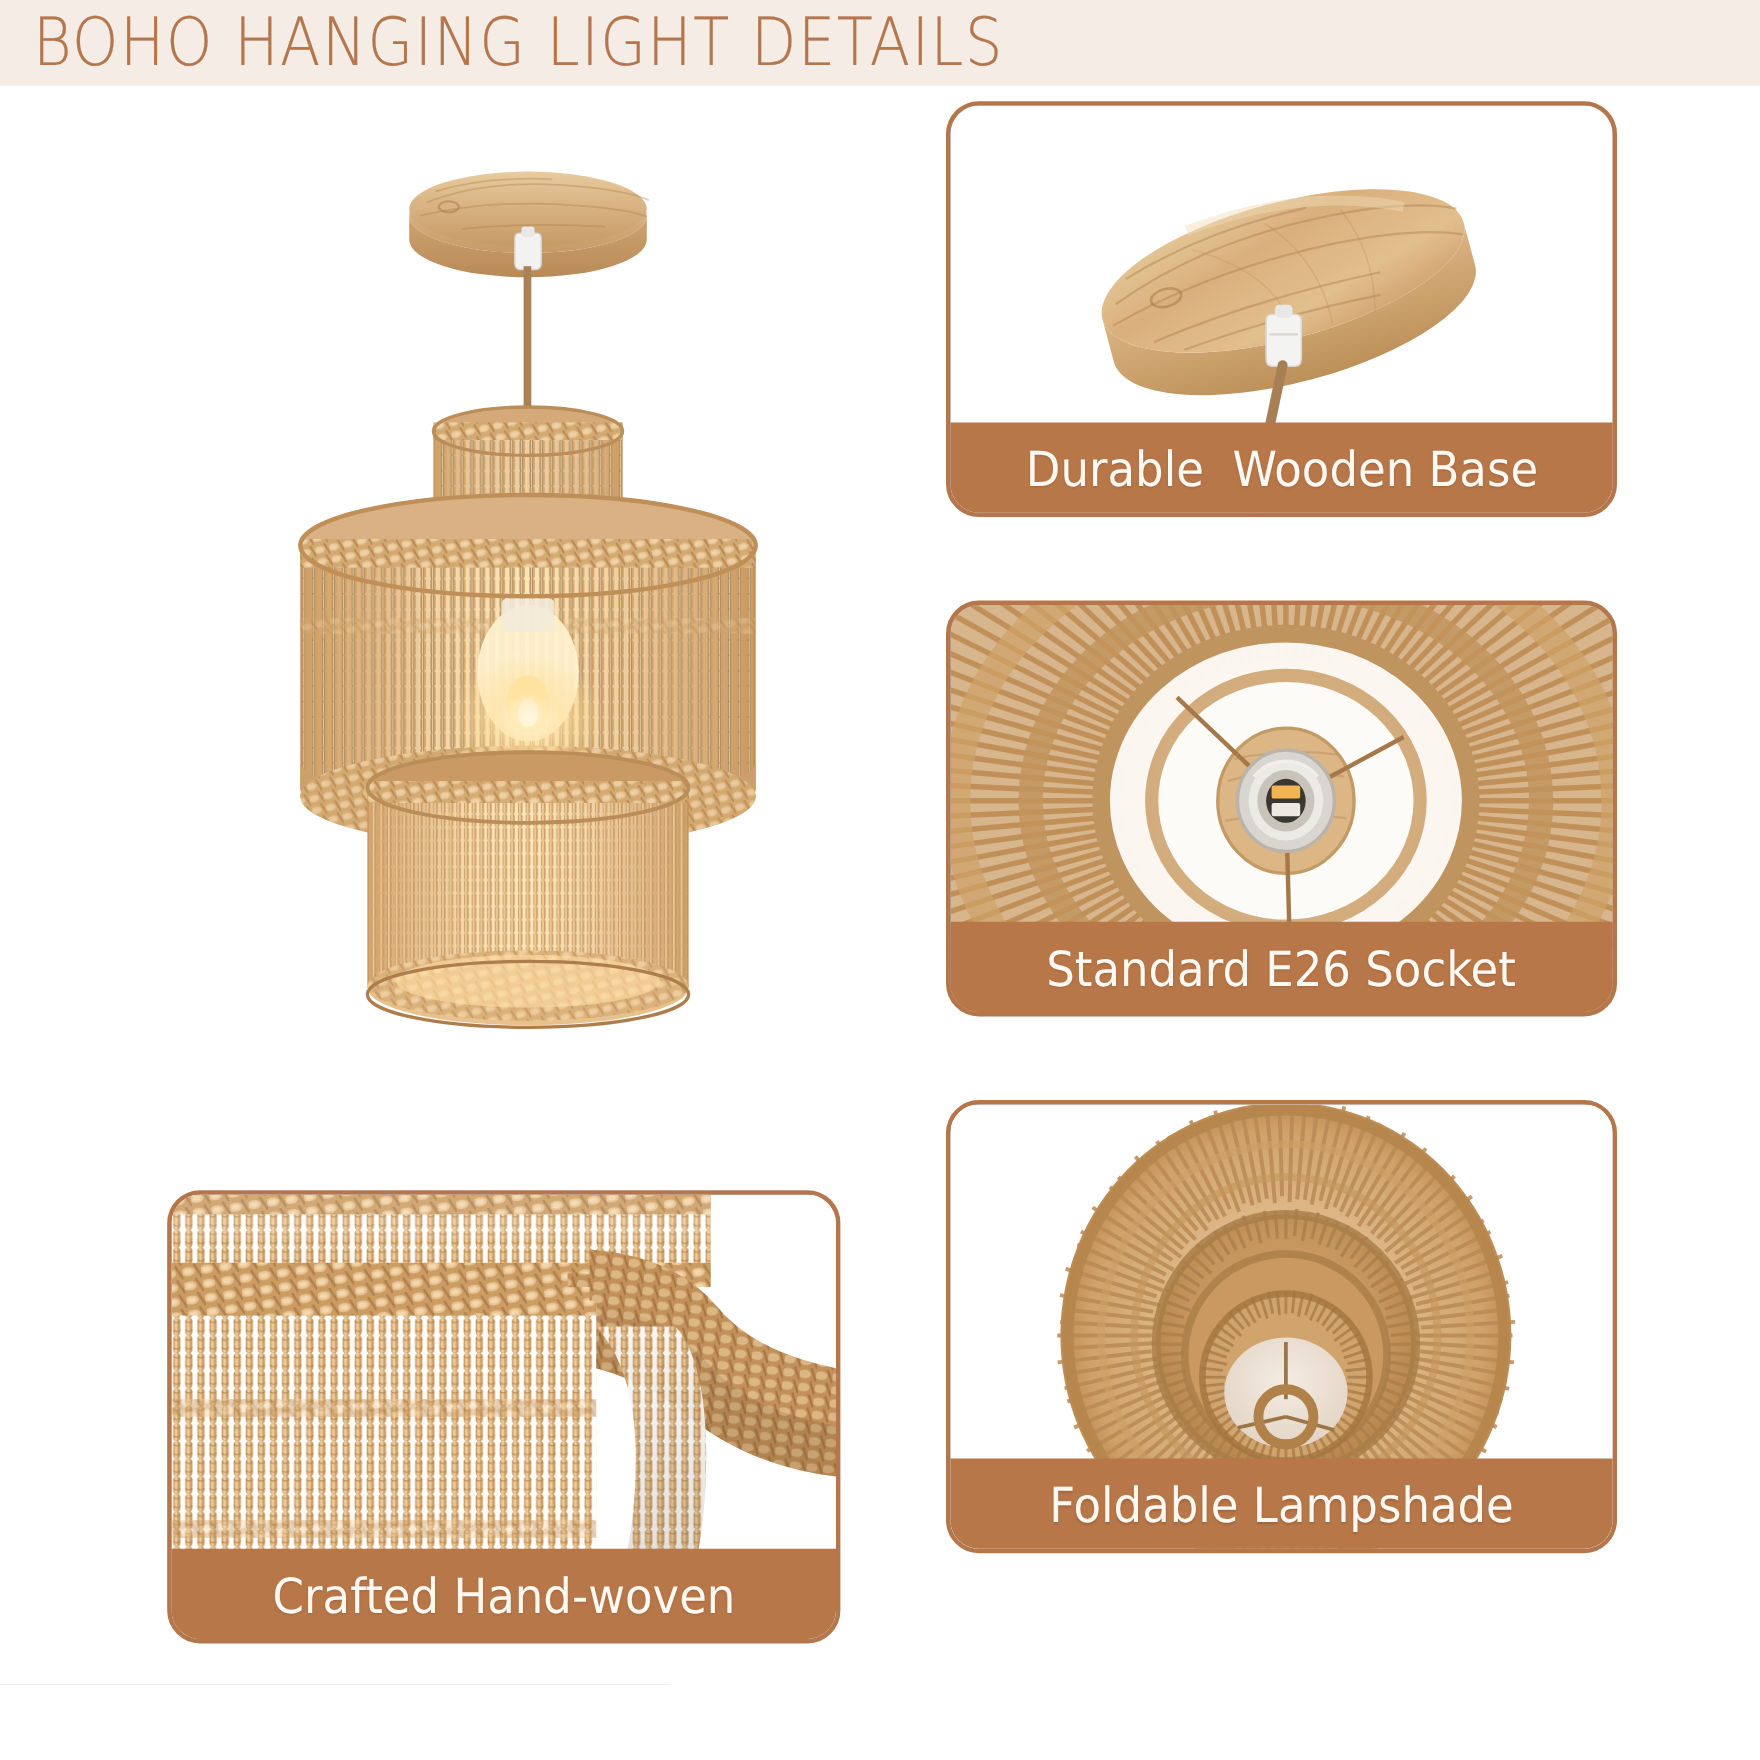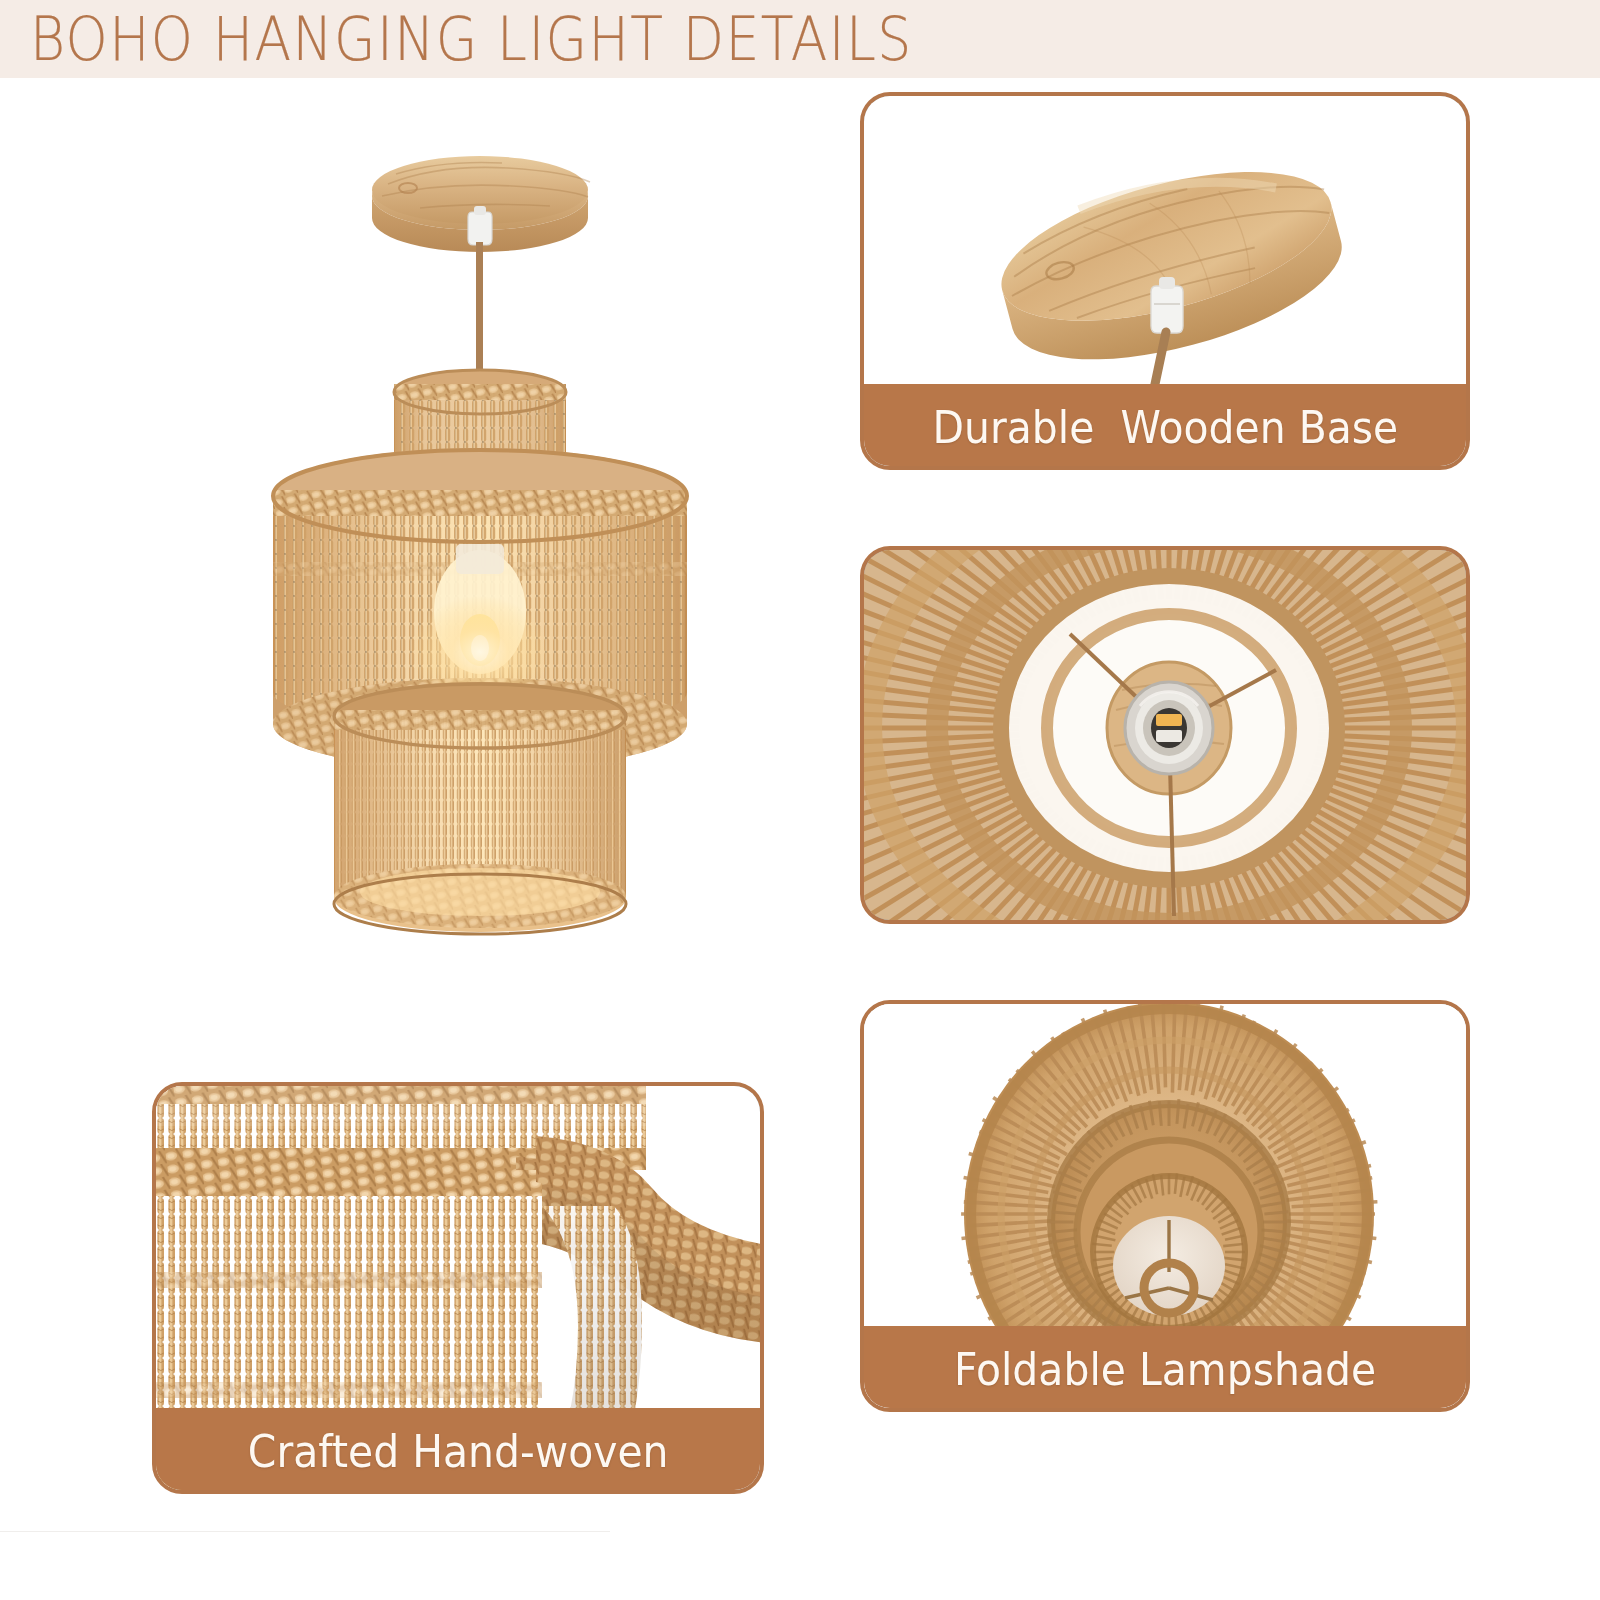--- a/index.html
+++ b/index.html
@@ -445,20 +445,23 @@
         <ellipse cx="305" cy="178" rx="44" ry="46" fill="none" stroke="#b8b3ab" stroke-width="3"></ellipse>
         <ellipse cx="305" cy="178" rx="34" ry="36" fill="#eceae5"></ellipse>
         <ellipse cx="305" cy="178" rx="26" ry="28" fill="#c9c4bb"></ellipse>
         <ellipse cx="305" cy="178" rx="18" ry="20" fill="#3a3733"></ellipse>
         <rect x="292" y="164" width="26" height="12" rx="2" fill="#f0b552"></rect>
         <rect x="292" y="180" width="26" height="12" rx="2" fill="#ece9e3"></rect>
         <path d="M276 156 a38 40 0 0 1 58 0" stroke="#f6f4f0" stroke-width="3" fill="none" opacity=".8"></path>
       </g>
     </svg>
   </div>
+  <div class="caption-bar">
+    <span class="caption-text">Standard E26 Socket</span>
+  </div>
 </div>
 
 <div class="card" id="card-handwoven">
   <div class="card-photo">
     <svg width="612" height="412" viewBox="0 0 612 412" preserveAspectRatio="xMidYMid slice">
       <defs>
         <pattern id="hw-v" width="11" height="16" patternUnits="userSpaceOnUse">
           <rect width="11" height="16" fill="#ffffff"></rect>
           <rect x="1.4" y="0" width="6.6" height="16" rx="3.2" fill="#cfa067"></rect>
           <rect x="2.8" y="0" width="2.6" height="16" rx="1.3" fill="#eccb99"></rect>

